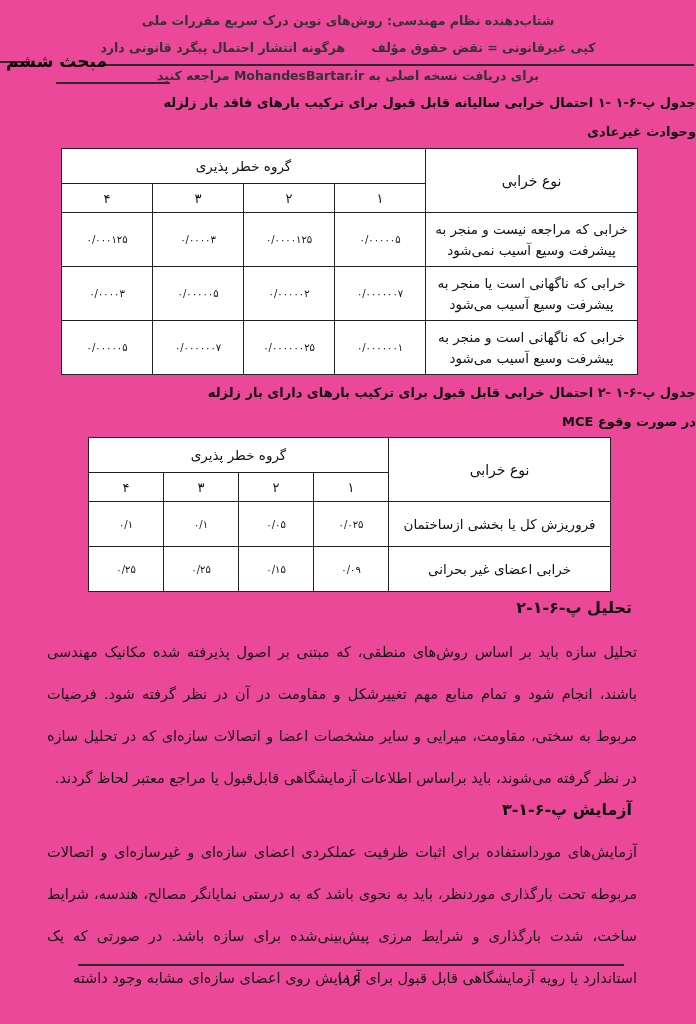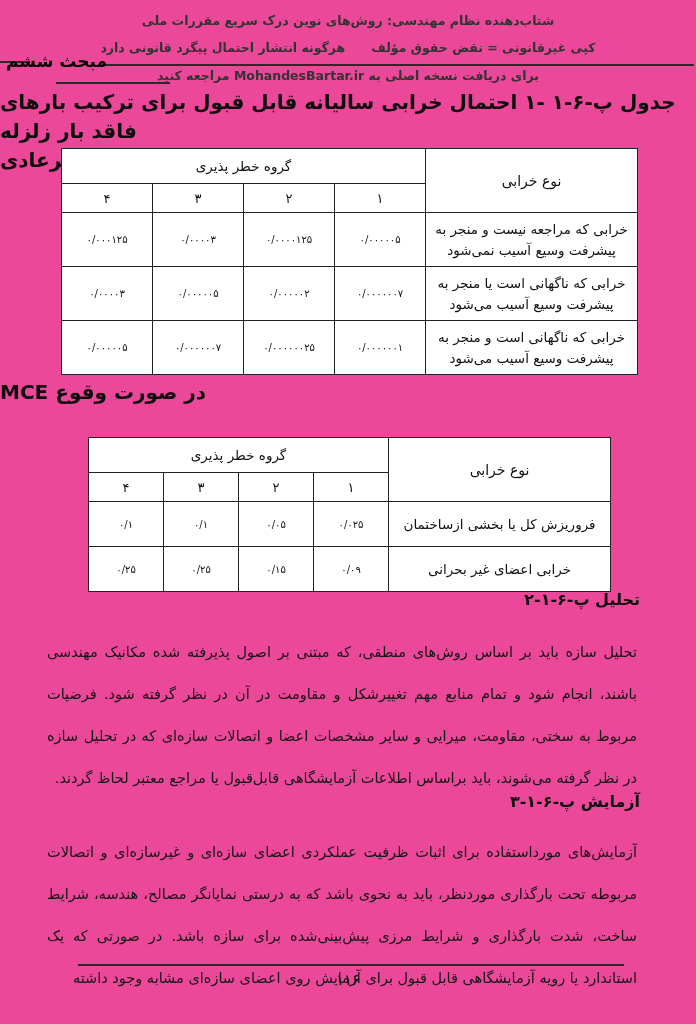--- a/index.html
+++ b/index.html
@@ -20,41 +20,41 @@
        font-weight:bold;font-size:12.5px;color:#333;}
   .wm3{position:absolute;top:68px;left:0;right:0;text-align:center;
        font-weight:bold;font-size:12.5px;color:#333;z-index:2;}
   .chapter{position:absolute;top:51px;left:6px;font-size:17px;
        font-weight:bold;color:#000;z-index:1;}
   .rule{position:absolute;background:#2a2a2a;height:2px;z-index:0;}
   .rule-a{top:61px;left:0;width:30px;}
   .rule-b{top:64px;left:102px;right:2px;height:1.6px;}
   .rule-c{top:82px;left:56px;width:114px;height:1.6px;}
   
-  .cap{position:absolute;left:0;right:0;text-align:left;
-       font-weight:bold;font-size:20px;line-height:29px;color:#0e0e0e;}
+  .cap{position:absolute;left:0;right:0;text-align:right;
+       font-weight:bold;font-size:13px;line-height:29px;color:#0e0e0e;}
   .cap1{top:88px;}
   .cap2{top:378px;}
   
   .dtable{position:absolute;border-collapse:collapse;table-layout:fixed;background:#fff;}
   .dtable td{border:1.7px solid #222;text-align:center;vertical-align:middle;
        padding:2px 4px;color:#111;}
   .t1{top:148px;left:61px;width:576px;}
   .t2{top:437px;left:88px;width:522px;}
   .t1 .c-type{width:212px;} .t1 .c-val{width:91px;}
   .t2 .c-type{width:222px;} .t2 .c-val{width:75px;}
   .th-group{height:30px;font-size:13.5px;font-weight:normal;}
   .hrow2 td{height:24px;font-size:13px;}
   .th-type{font-size:14px;}
   .desc{font-size:13.5px;line-height:1.55;padding:3px 8px;}
   .val{font-size:10px;}
   .t1 .drow td{height:49px;}
   .t2 .drow td{height:40px;}
   
-  .sec{position:absolute;right:56px;margin:0;font-size:16px;font-weight:bold;color:#0e0e0e;}
+  .sec{position:absolute;right:56px;margin:8px;font-size:16px;font-weight:bold;color:#0e0e0e;}
   .sec1{top:590px;}
   .sec2{top:792px;}
   .num{direction:ltr;unicode-bidi:isolate;}
   .body-text{position:absolute;left:39px;width:590px;margin:8px;
        text-align:justify;font-size:14.5px;line-height:42px;color:#151515;}
   .p1{top:623px;}
   .p2{top:823px;}
   
   .frule{top:964px;left:78px;width:546px;height:1.6px;}
   .pagenum{position:absolute;top:971px;left:0;right:0;text-align:center;
@@ -119,20 +119,21 @@
         <td class="desc">خرابی که ناگهانی است و منجر به پیشرفت وسیع آسیب می‌شود</td>
         <td class="val">۰/۰۰۰۰۰۰۱</td>
         <td class="val">۰/۰۰۰۰۰۰۲۵</td>
         <td class="val">۰/۰۰۰۰۰۰۷</td>
         <td class="val">۰/۰۰۰۰۰۵</td>
       </tr>
     </tbody>
   </table>
 
   <div class="cap cap2">
+    <div>جدول پ-۶-۱ -۲ احتمال خرابی قابل قبول برای ترکیب بارهای دارای بار زلزله</div>
     <div>در صورت وقوع MCE</div>
   </div>
 
   <table class="dtable t2" dir="rtl">
     <colgroup>
       <col class="c-type">
         <col class="c-val">
         <col class="c-val">
         <col class="c-val">
         <col class="c-val">

